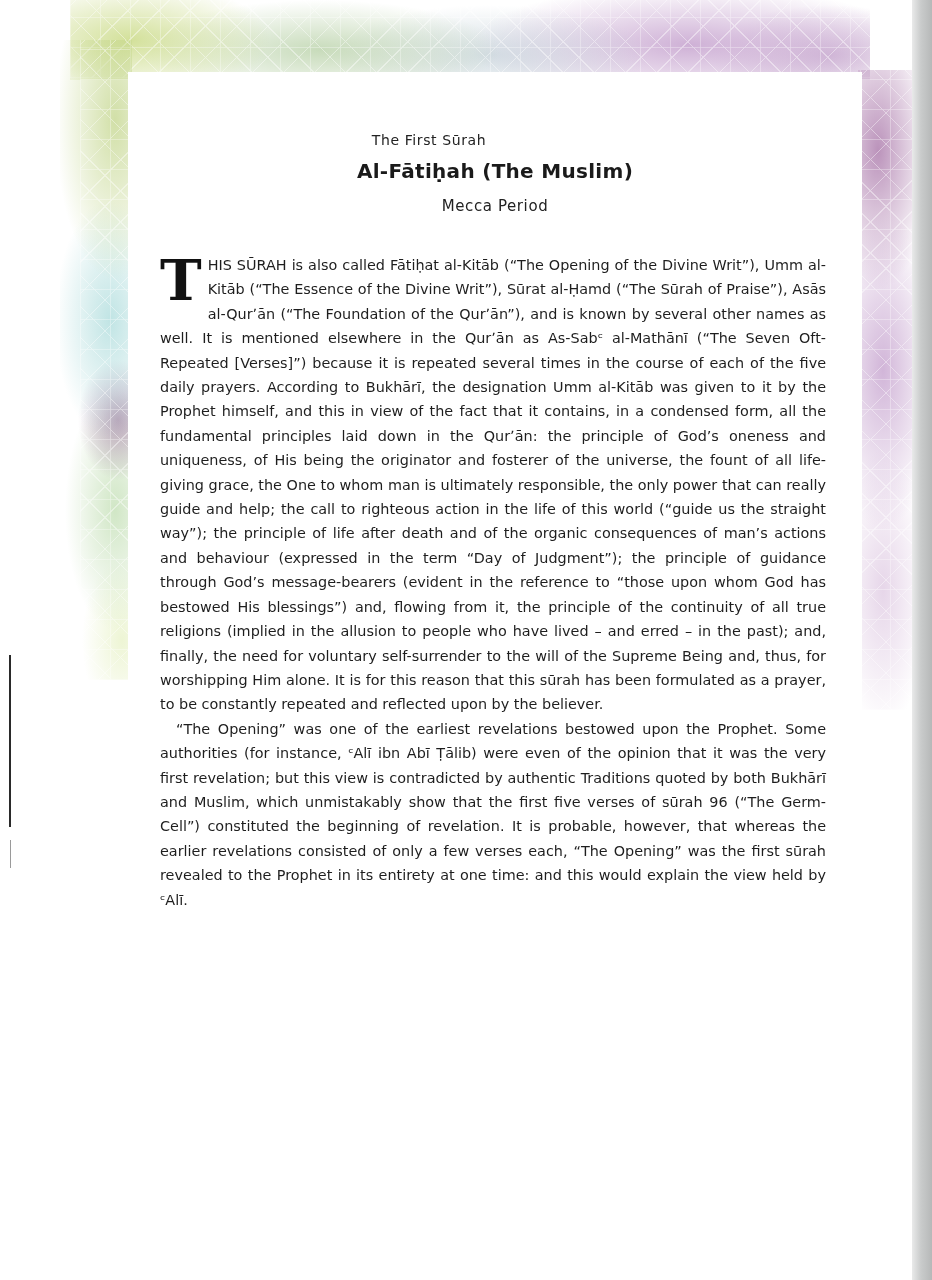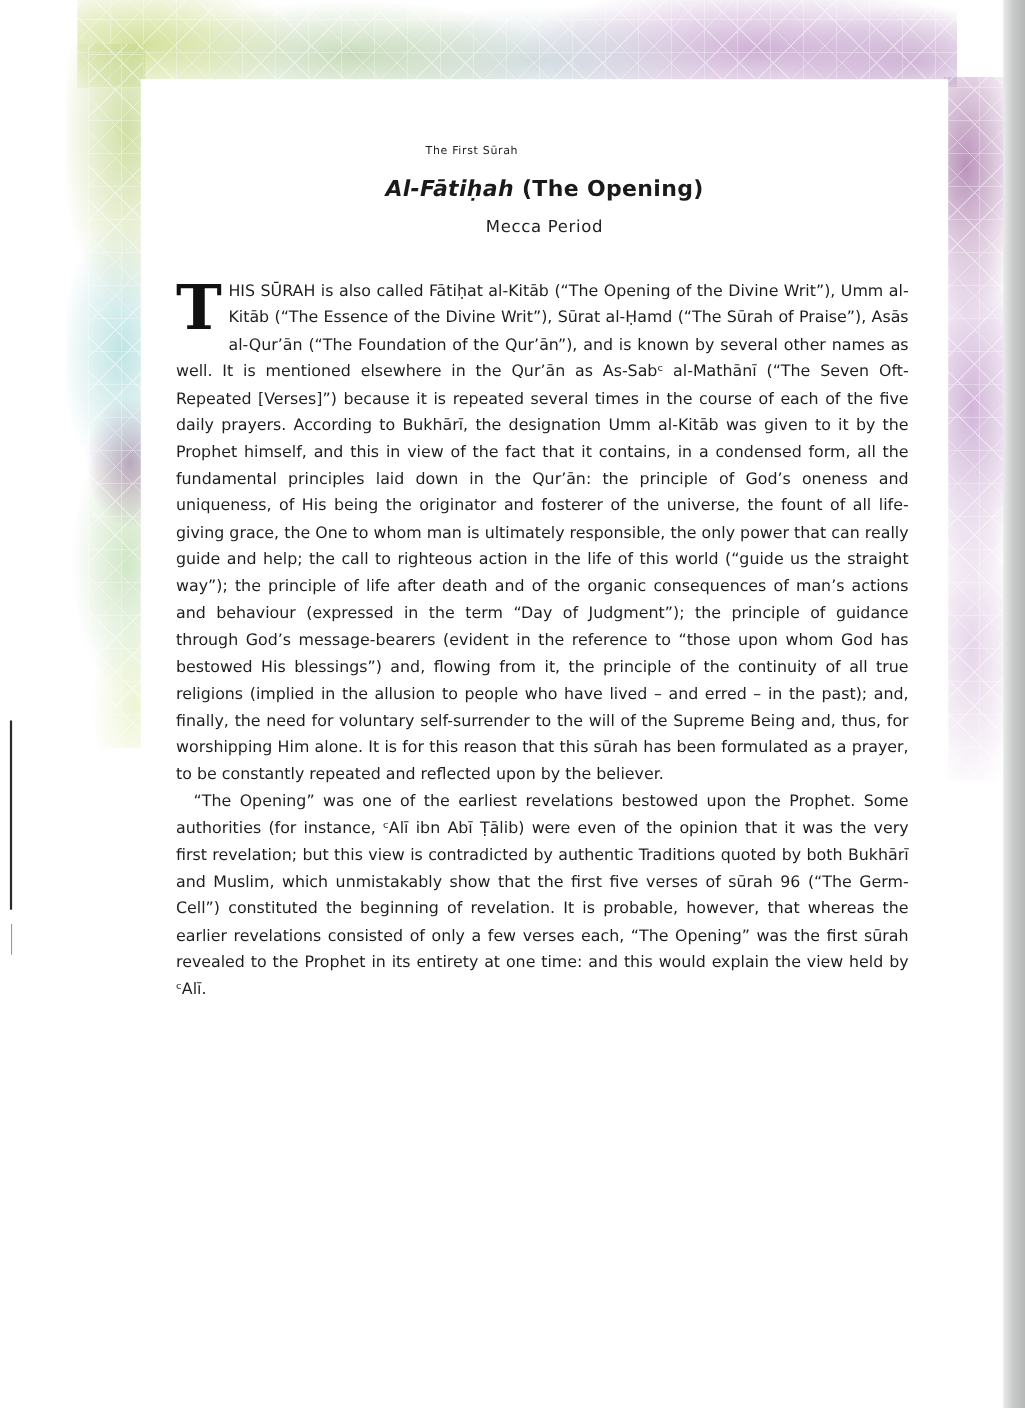--- a/index.html
+++ b/index.html
@@ -53,27 +53,27 @@
   .margin-line2 {
     position:absolute; left:10px; top:840px; width:1px; height:28px; background:#9a9a9a;
   }
   .page {
     position:absolute; left:128px; top:72px; width:734px; height:1208px;
     background:#ffffff;
   }
   .header { position:absolute; left:0; top:0; width:734px; text-align:center; }
   .kicker {
     position:absolute; left:0; width:602px; top:60px;
-    font-size:10px; letter-spacing:0.6px; color:#222;
+    font-size:14px; letter-spacing:0.6px; color:#222;
   }
   .title {
     position:absolute; left:0; width:734px; top:87px;
     font-size:20px; font-weight:bold; color:#1a1a1a; letter-spacing:0.3px;
   }
-  .title .it { font-style:italic; }
+  .title .it { }
   .period {
     position:absolute; left:0; width:734px; top:125px;
     font-size:15px; letter-spacing:0.6px; color:#222;
   }
   .body {
     position:absolute; left:32px; top:181px; width:666px;
     font-size:14.4px; line-height:24.4px; text-align:justify; color:#1e1e1e;
   }
   .body p { margin:0; }
   .body p + p { text-indent:16px; }
@@ -92,21 +92,21 @@
 <div class="pattern" style="left:80px; top:40px; width:50px; height:640px;"></div>
 <div class="deco deco-right"></div>
 <div class="pattern" style="left:860px; top:70px; width:52px; height:640px;"></div>
 <div class="binding"></div>
 <div class="margin-line"></div>
 <div class="margin-line2"></div>
 
 <div class="page">
   <div class="header">
     <div class="kicker">The First Sūrah</div>
-    <div class="title"><span class="it">Al-Fātiḥah</span><span> (The Opening)</span></div>
+    <div class="title"><span class="it">Al-Fātiḥah</span><span> (The Muslim)</span></div>
     <div class="period">Mecca Period</div>
   </div>
 
   <div class="body">
     <p><span class="dropcap">T</span><span>HIS SŪRAH is also called </span><span class="it">Fātiḥat al-Kitāb</span><span> (“The Opening of the Divine Writ”), </span><span class="it">Umm al-Kitāb</span><span> (“The Essence of the Divine Writ”), </span><span class="it">Sūrat al-Ḥamd</span><span> (“The </span><span class="it">Sūrah</span><span> of Praise”), </span><span class="it">Asās al-Qurʼān</span><span> (“The Foundation of the Qurʼān”), and is known by several other names as well. It is mentioned elsewhere in the Qurʼān as </span><span class="it">As-Sabᶜ al-Mathānī</span><span> (“The Seven Oft-Repeated [Verses]”) because it is repeated several times in the course of each of the five daily prayers. According to Bukhārī, the designation </span><span class="it">Umm al-Kitāb</span><span> was given to it by the Prophet himself, and this in view of the fact that it contains, in a condensed form, all the fundamental principles laid down in the Qurʼān: the principle of God’s oneness and uniqueness, of His being the originator and fosterer of the universe, the fount of all life-giving grace, the One to whom man is ultimately responsible, the only power that can really guide and help; the call to righteous </span><span class="it">action</span><span> in the life of this world (“guide us the straight way”); the principle of life after death and of the organic consequences of man’s actions and behaviour (expressed in the term “Day of Judgment”); the principle of guidance through God’s message-bearers (evident in the reference to “those upon whom God has bestowed His blessings”) and, flowing from it, the principle of the continuity of all true religions (implied in the allusion to people who have lived – and erred – in the past); and, finally, the need for voluntary self-surrender to the will of the Supreme Being and, thus, for worshipping Him alone. It is for this reason that this </span><span class="it">sūrah</span><span> has been formulated as a prayer, to be constantly repeated and reflected upon by the believer.</span></p>
     <p><span>“The Opening” was one of the earliest revelations bestowed upon the Prophet. Some authorities (for instance, ᶜAlī ibn Abī Ṭālib) were even of the opinion that it was the very first revelation; but this view is contradicted by authentic Traditions quoted by both Bukhārī and Muslim, which unmistakably show that the first five verses of </span><span class="it">sūrah</span><span> 96 (“The Germ-Cell”) constituted the beginning of revelation. It is probable, however, that whereas the earlier revelations consisted of only a few verses each, “The Opening” was the first </span><span class="it">sūrah</span><span> revealed to the Prophet in its entirety at one time: and this would explain the view held by ᶜAlī.</span></p>
   </div>
 
 </div>
 

